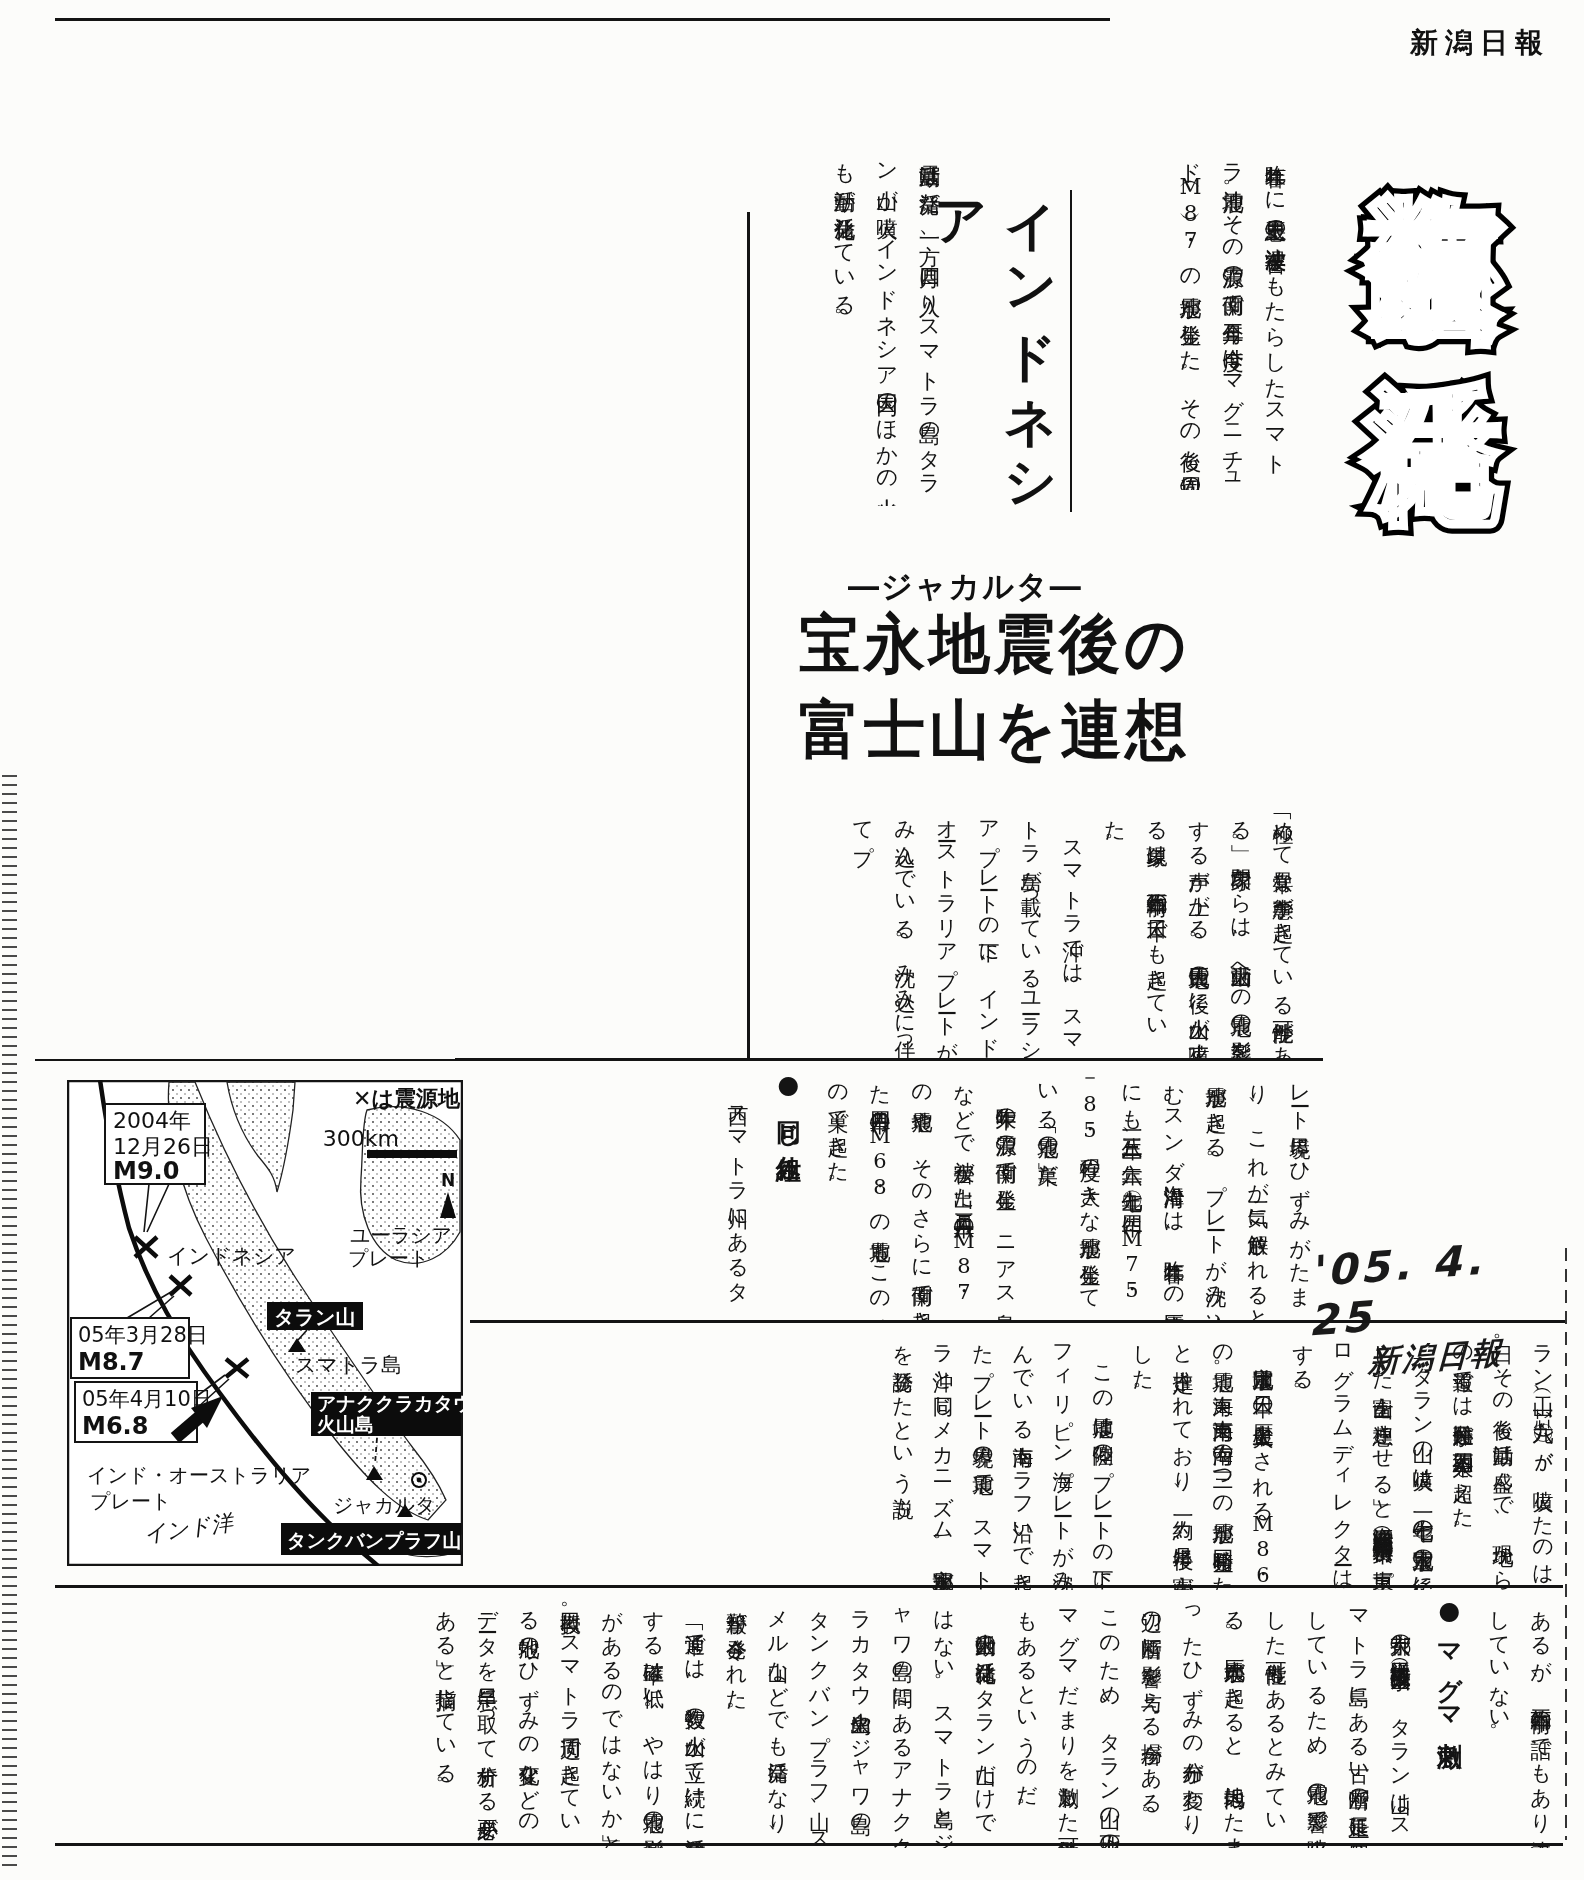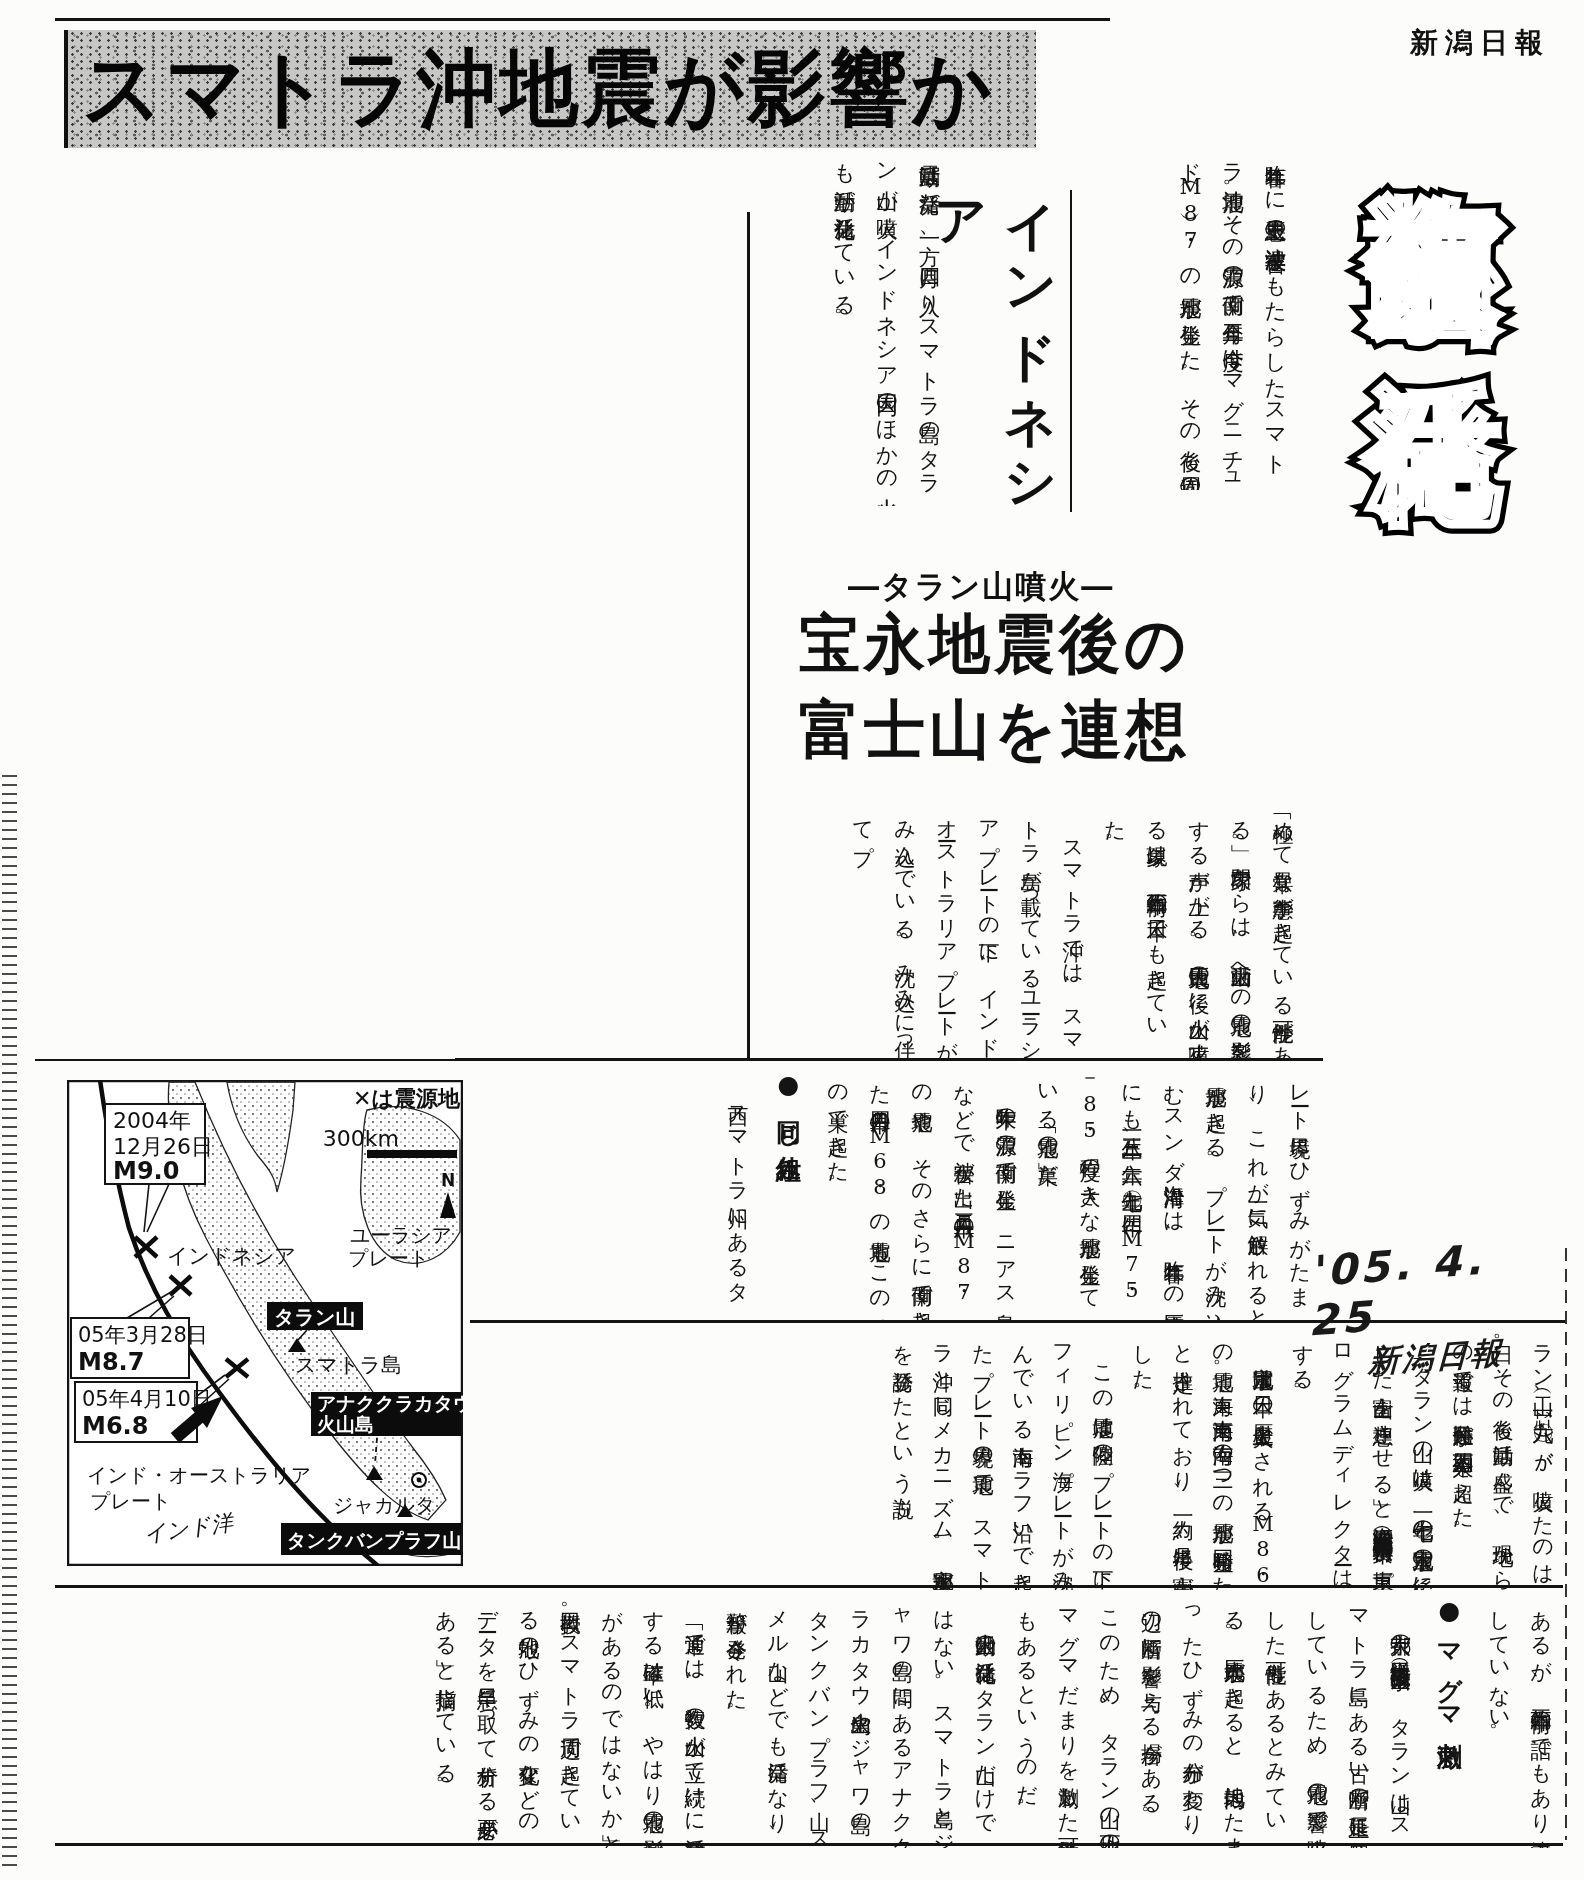--- a/index.html
+++ b/index.html
@@ -67,23 +67,20 @@
 </style>
 </head>
 <body>
 
 <div id="page">
 
   <div class="abs filmstrip"></div>
   <div class="abs rdash"></div>
   <div class="hline" style="left:55px;top:18px;width:1055px;height:3px;"></div>
 
-  <div class="abs banner">
-    <span>スマトラ沖地震が影響か</span>
-  </div>
 
   <div class="abs masthead">新潟日報</div>
 
   <div class="abs giant">
     <span class="g-outer">複数火山が活発化</span>
     <span class="g-inner">複数火山が活発化</span>
   </div>
 
   <div class="abs handwrite">
     <div class="hw1">'05. 4. 25</div>
@@ -93,21 +90,21 @@
   <div class="vcol lead1">
     <p>昨年暮れに史上最悪の津波被害をもたらしたスマトラ沖地震。その震源の南側で今年三月、今度はマグニチュード（M）8・7の地震が発生した。その後も周辺の地</p>
   </div>
   <div class="vline" style="left:1070px;top:190px;width:2px;height:322px;"></div>
   <div class="abs kicker">インドネシア</div>
   <div class="vcol lead2">
     <p>震活動は活発だ。一方、四月に入りスマトラ島のタラン山が噴火、インドネシア国内のほかの火山も活動が活発化している。</p>
   </div>
   <div class="vline" style="left:747px;top:212px;width:3px;height:846px;"></div>
 
-  <div class="abs overline">―タラン山噴火―</div>
+  <div class="abs overline">―ジャカルタ―</div>
   <div class="abs mid1">宝永地震後の</div>
   <div class="abs mid2">富士山を連想</div>
 
   <div class="vcol blockA">
     <p>「極めて異常な事態が起きている可能性がある」。専門家からは、火山活動への地震の影響を指摘する声が上がる。巨大地震の後に火山が噴火する現象は、約三百年前の日本でも起きていた。</p>
     <p class="ind">スマトラ沖では、スマトラ島が載っているユーラシアプレートの下に、インド・オーストラリアプレートが沈み込んでいる。沈み込みに伴ってプ</p>
   </div>
 
   <div class="hline" style="left:455px;top:1058px;width:868px;height:3px;"></div>
 

